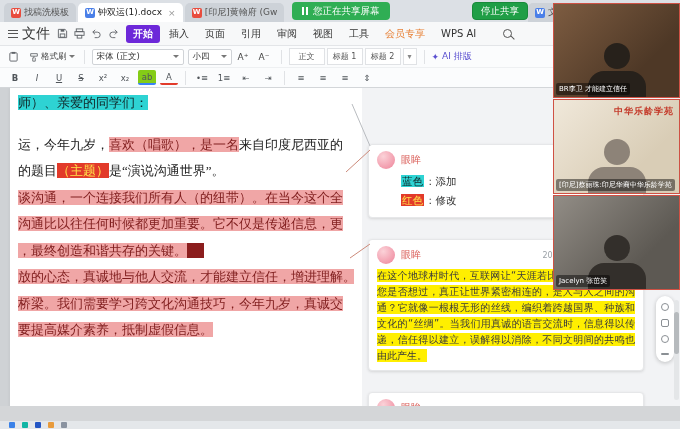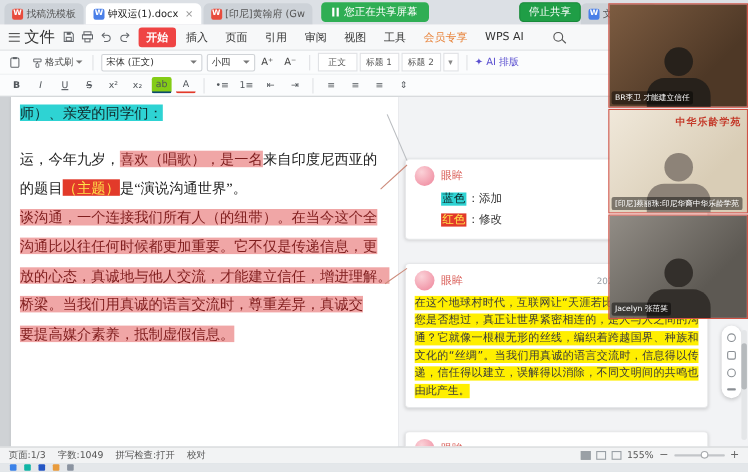--- a/index.html
+++ b/index.html
@@ -30,21 +30,21 @@
   
   .ribbon-tabs{position:relative;height:24px;background:#f7f8f9;display:flex;align-items:center;padding:0 8px;gap:7px;
     border-bottom:1px solid #e3e5e8;}
   .file-btn{display:flex;align-items:center;gap:4px;font-size:14px;color:#333;}
   .burger{width:10px;height:8px;border-top:1.5px solid #555;border-bottom:1.5px solid #555;position:relative;display:inline-block;}
   .burger::after{content:"";position:absolute;left:0;right:0;top:2.2px;height:1.5px;background:#555;}
   .qicons{display:flex;gap:6px;align-items:center;}
   .qicon{display:inline-flex;}
   .rtabs{display:flex;align-items:center;gap:2px;}
   .rtab{font-size:10px;color:#333;padding:2px 7px;border-radius:3px;white-space:nowrap;}
-  .rtab.active{background:#ef4444;color:#fff;font-weight:bold;}
+  .rtab.active{background:#6d28d9;color:#fff;font-weight:bold;}
   .rtab.member{color:#e8833a;}
   .search-icon{position:absolute;left:503px;top:7px;width:9px;height:9px;border:1.3px solid #555;border-radius:50%;}
   .search-icon::after{content:"";position:absolute;width:5px;height:1.3px;background:#555;transform:rotate(45deg);right:-4px;bottom:-1px;}
 
   .toolbar{background:#fbfcfd;display:flex;align-items:center;padding:0 6px;gap:4px;}
   .toolbar.row1{height:22px;border-bottom:1px solid #eef0f2;}
   .toolbar.row2{height:20px;border-bottom:1px solid #d3d6d9;}
   .fbtn{min-width:17px;height:16px;display:inline-flex;align-items:center;justify-content:space-between;font-size:9px;color:#444;
     border-radius:2px;gap:2px;padding:0 2px;}
   .fbtn.fp{font-size:8.5px;}
@@ -55,21 +55,21 @@
   .caret{width:0;height:0;border-left:3px solid transparent;border-right:3px solid transparent;border-top:3px solid #777;display:inline-block;}
   .tiles{display:flex;gap:2px;align-items:center;}
   .tile{width:36px;height:17px;border:1px solid #e0e2e5;background:#fff;font-size:8px;display:inline-flex;
     align-items:center;justify-content:center;color:#555;white-space:nowrap;}
   .tile.more{width:14px;color:#888;}
   .ai-layout{display:inline-flex;align-items:center;gap:3px;font-size:9px;color:#5a4fd0;white-space:nowrap;}
   .spark{font-style:normal;font-size:9px;}
   .fmt-icon{min-width:18px;height:15px;display:inline-flex;align-items:center;justify-content:center;
     font-size:8.5px;color:#50555a;border-radius:2px;}
   .fmt-icon.fc{border-bottom:2px solid #e23a2a;}
-  .fmt-icon.hl{background:#84cc16;border-bottom:2px solid #0c4a6e;}
+  .fmt-icon.hl{background:#84cc16;border-bottom:2px solid #3b82f6;}
 
   
   .main{position:absolute;top:88px;left:0;right:0;bottom:23px;overflow:hidden;background:#cfd2d5;}
   .doc-page{position:absolute;left:10px;top:0;bottom:-40px;width:352px;background:#fff;
     box-shadow:2px 0 5px rgba(0,0,0,.18);padding:2px 8px 0;}
   .doc-line{height:26.5px;line-height:26.5px;font-size:13px;color:#222;white-space:nowrap;overflow:hidden;
     font-family:"Liberation Serif","DejaVu Serif",serif;}
   .doc-line.short{height:15px;}
   .h-pink{background:#f0a6a6;color:#7f1d1d;font-family:Liberation Serif, serif;}
   .h-cyan{background:#2ed3d3;color:#10282a;}
@@ -277,22 +277,23 @@
     </div>
 
   <div class="main">
     <div class="doc-page" id="docpage">
         <div class="doc-line"><span class="h-cyan">师）、亲爱的同学们：</span></div>
         <div class="doc-line short"></div>
         <div class="doc-line"><span>运，今年九岁，</span><span class="h-pink">喜欢（唱歌），是一名</span><span>来自印度尼西亚的</span></div>
         <div class="doc-line"><span>的题目</span><span class="h-red">（主题）</span><span>是“演说沟通世界”。</span></div>
         <div class="doc-line"><span class="h-pink">谈沟通，一个连接我们所有人（的纽带）。在当今这个全</span></div>
         <div class="doc-line"><span class="h-pink">沟通比以往任何时候都更加重要。它不仅是传递信息，更</span></div>
+        <div class="doc-line"><span class="h-pink">，最终创造和谐共存的关键。</span><span class="h-block">　</span></div>
         <div class="doc-line"><span class="h-pink">放的心态，真诚地与他人交流，才能建立信任，增进理解。</span></div>
-        <div class="doc-line"><span class="h-pink">桥梁。当我们用真诚的语言交流时，尊重差异，真诚交</span></div>
+        <div class="doc-line"><span class="h-pink">桥梁。我们需要学习跨文化沟通技巧，今年九岁，真诚交</span></div>
         <div class="doc-line"><span class="h-pink">要提高媒介素养，抵制虚假信息。</span></div>
       </div>
 
     <div class="comments" id="comments">
         <div class="card legend" style="top: 56px;">
           <div class="chead">
             <div class="avatar"></div>
             <span class="author">眼眸</span>
           </div>
           <div class="cbody legend">
@@ -352,37 +353,20 @@
       </div>
       <div class="video dim">
         <div class="sil">
           <div class="head"></div>
           <div class="torso"></div>
         </div>
         <div class="vlabel">Jacelyn 张茁笑</div>
       </div>
     </div>
 
-  <div class="statusbar">
-    <span>页面:1/3</span>
-    <span>字数:1049</span>
-    <span>拼写检查:打开</span>
-    <span>校对</span>
-    <div class="sb-right">
-      <span class="vm fill"></span>
-      <span class="vm"></span>
-      <span class="vm"></span>
-      <span>155%</span>
-      <span class="zbtn">−</span>
-      <div class="slider">
-        <div class="knob"></div>
-      </div>
-      <span class="zbtn">+</span>
-    </div>
-  </div>
 
   <div class="taskbar">
     <span class="tb-icon tb1"></span>
     <span class="tb-icon tb2"></span>
     <span class="tb-icon tb3"></span>
     <span class="tb-icon tb4"></span>
     <span class="tb-icon tb5"></span>
   </div>
 
 </div>

